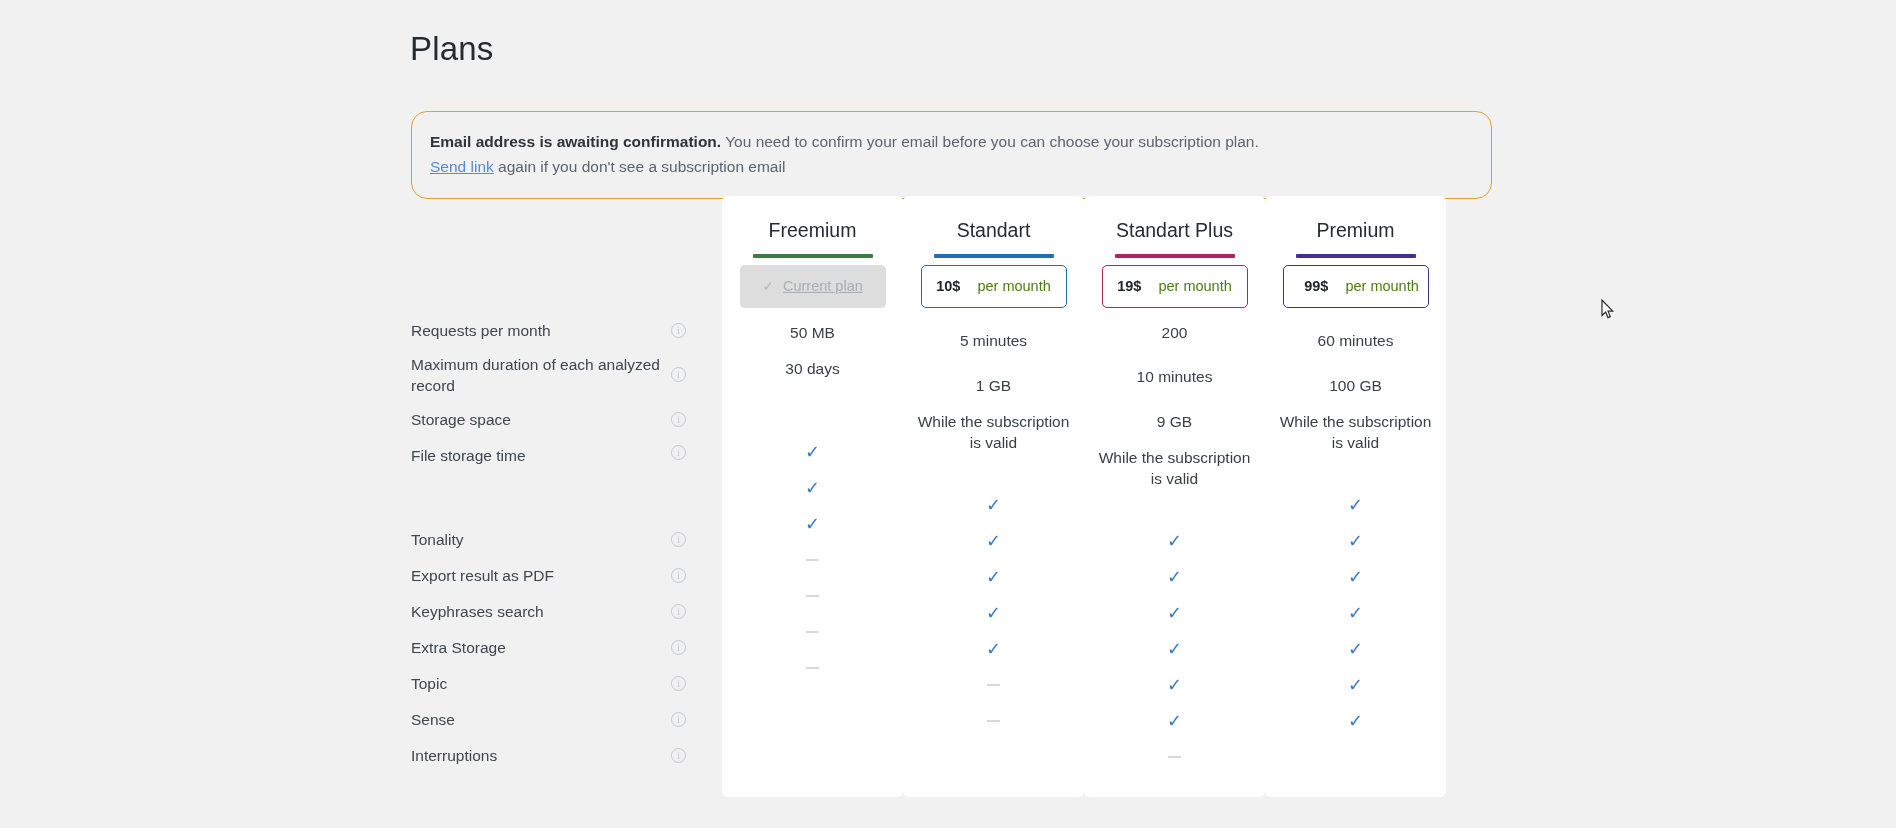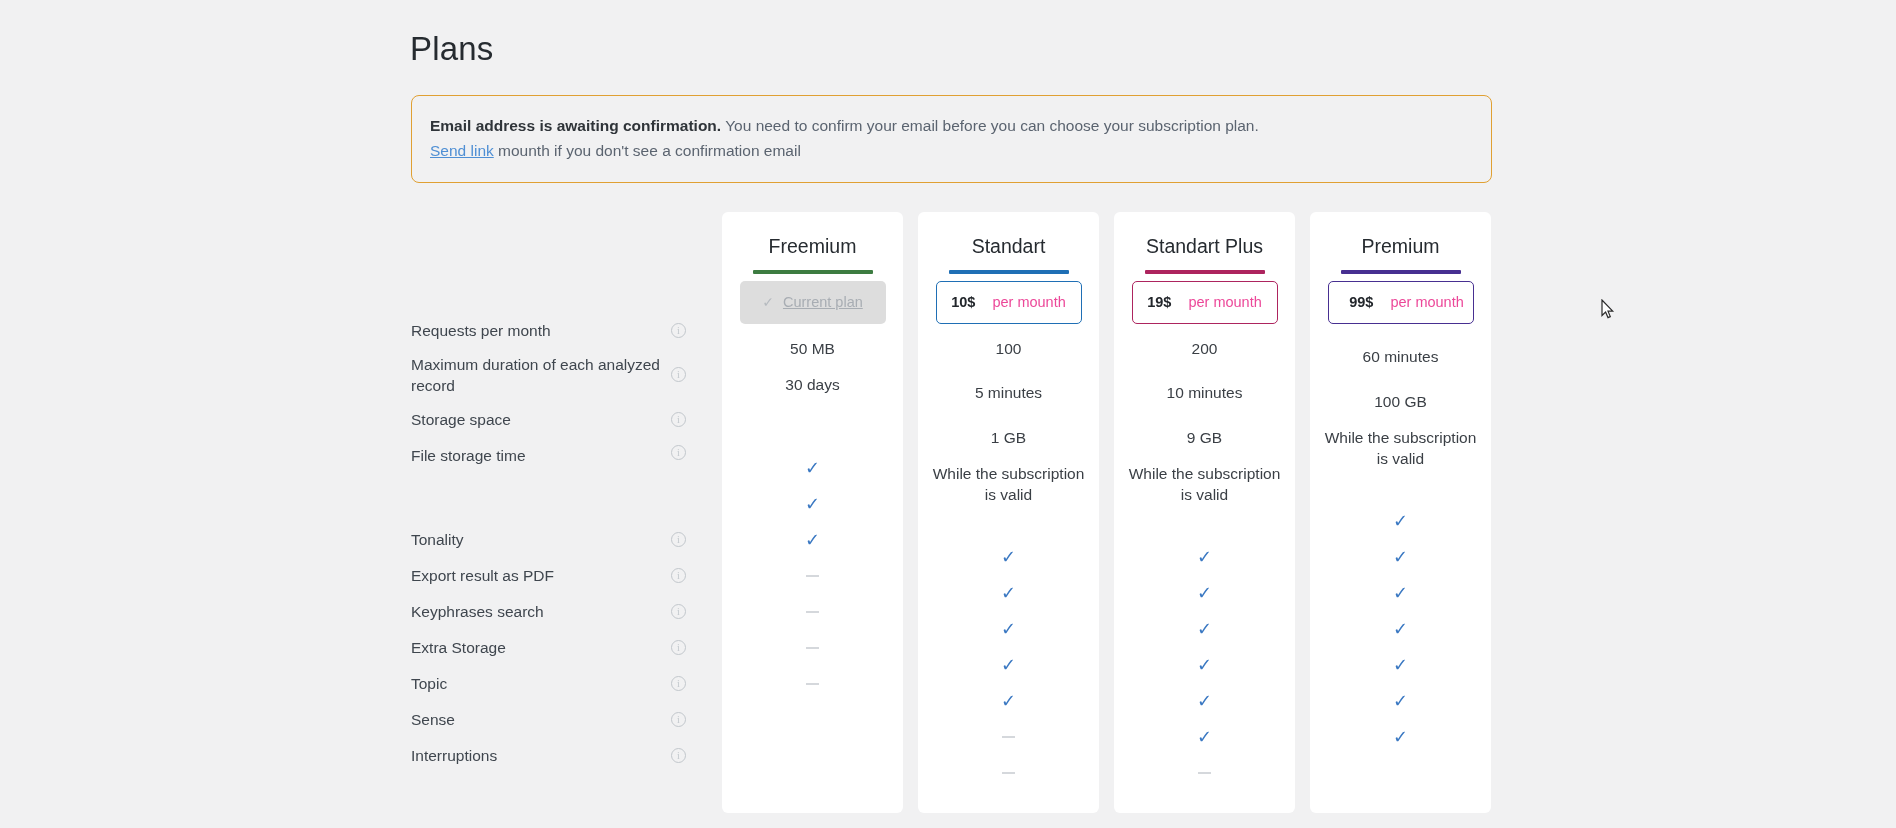--- a/index.html
+++ b/index.html
@@ -32,25 +32,25 @@
     font-size: 33px;
     font-weight: 400;
     color: #262b30;
     letter-spacing: 0.2px;
   }
 
   
   .alert {
     position: absolute;
     left: 411px;
-    top: 95px;
+    top: 111px;
     width: 1081px;
     height: 88px;
     border: 1px solid #e0a033;
-    border-radius: 8px;
+    border-radius: 16px;
     background: #f1f1f2;
     padding: 17px 18px 0 18px;
   }
   .alert-line {
     font-size: 15.5px;
     line-height: 25px;
     color: #5b6470;
   }
   .alert-strong {
     font-weight: 700;
@@ -74,24 +74,23 @@
   .label-col {
     position: absolute;
     left: 0;
     top: 0;
     width: 283px;
   }
 
   .cards {
     position: absolute;
     left: 311px;
-    top: 16px;
+    top: 0;
     width: 770px;
     display: flex;
-    gap: 15px;
   }
 
   .card {
     width: 181px;
     background: #ffffff;
     border-radius: 6px;
     display: flex;
     flex-direction: column;
     align-items: center;
     padding-top: 18px;
@@ -131,21 +130,21 @@
     cursor: pointer;
     background: #ffffff;
     white-space: nowrap;
   }
   .cta .amount {
     font-weight: 700;
     color: #22262b;
     margin-right: 5px;
   }
   .cta .period {
-    color: #ec4899;
+    color: #4d7c0f;
     margin-left: 12px;
   }
   .cta.disabled {
     background: #dddddd;
     border: none;
     color: #a8adb3;
     cursor: default;
   }
   .cta.disabled .check-mini {
     margin-right: 9px;
@@ -233,21 +232,21 @@
 
 <div class="page">
 
   <h1 class="page-title">Plans</h1>
 
   <div class="alert">
     <div class="alert-line">
       <span class="alert-strong">Email address is awaiting confirmation.</span><span class="alert-rest"> You need to confirm your email before you can choose your subscription plan.</span>
     </div>
     <div class="alert-line">
-      <span class="alert-link">Send link</span><span class="alert-rest"> mounth if you don't see a confirmation email</span>
+      <span class="alert-link">Send link</span><span class="alert-rest"> again if you don't see a subscription email</span>
     </div>
   </div>
 
   <div class="grid">
 
     <div class="label-col">
 
       <div style="height:116px"></div>
 
       <div class="label-row h-36">
@@ -342,21 +341,20 @@
 
       <div class="card">
         <div class="card-name">Standart</div>
         <div class="accent-bar" style="background: rgb(31, 111, 181);"></div>
         <div class="cta-wrap">
           <div class="cta" style="border: 1px solid rgb(31, 111, 181);">
             <span class="amount">10$</span>
             <span class="period">per mounth</span>
           </div>
         </div>
-        <div class="row h-36">100</div>
         <div class="row h-53">5 minutes</div>
         <div class="row h-36">1 GB</div>
         <div class="row h-57" style="align-items:flex-start;padding-top:8px">While the subscription is valid</div>
         <div class="gap-27"></div>
         <div class="row h-36">
             <span class="check" style="color: rgb(58, 120, 194);">✓</span>
           </div>
         <div class="row h-36">
             <span class="check" style="color: rgb(58, 120, 194);">✓</span>
           </div>

